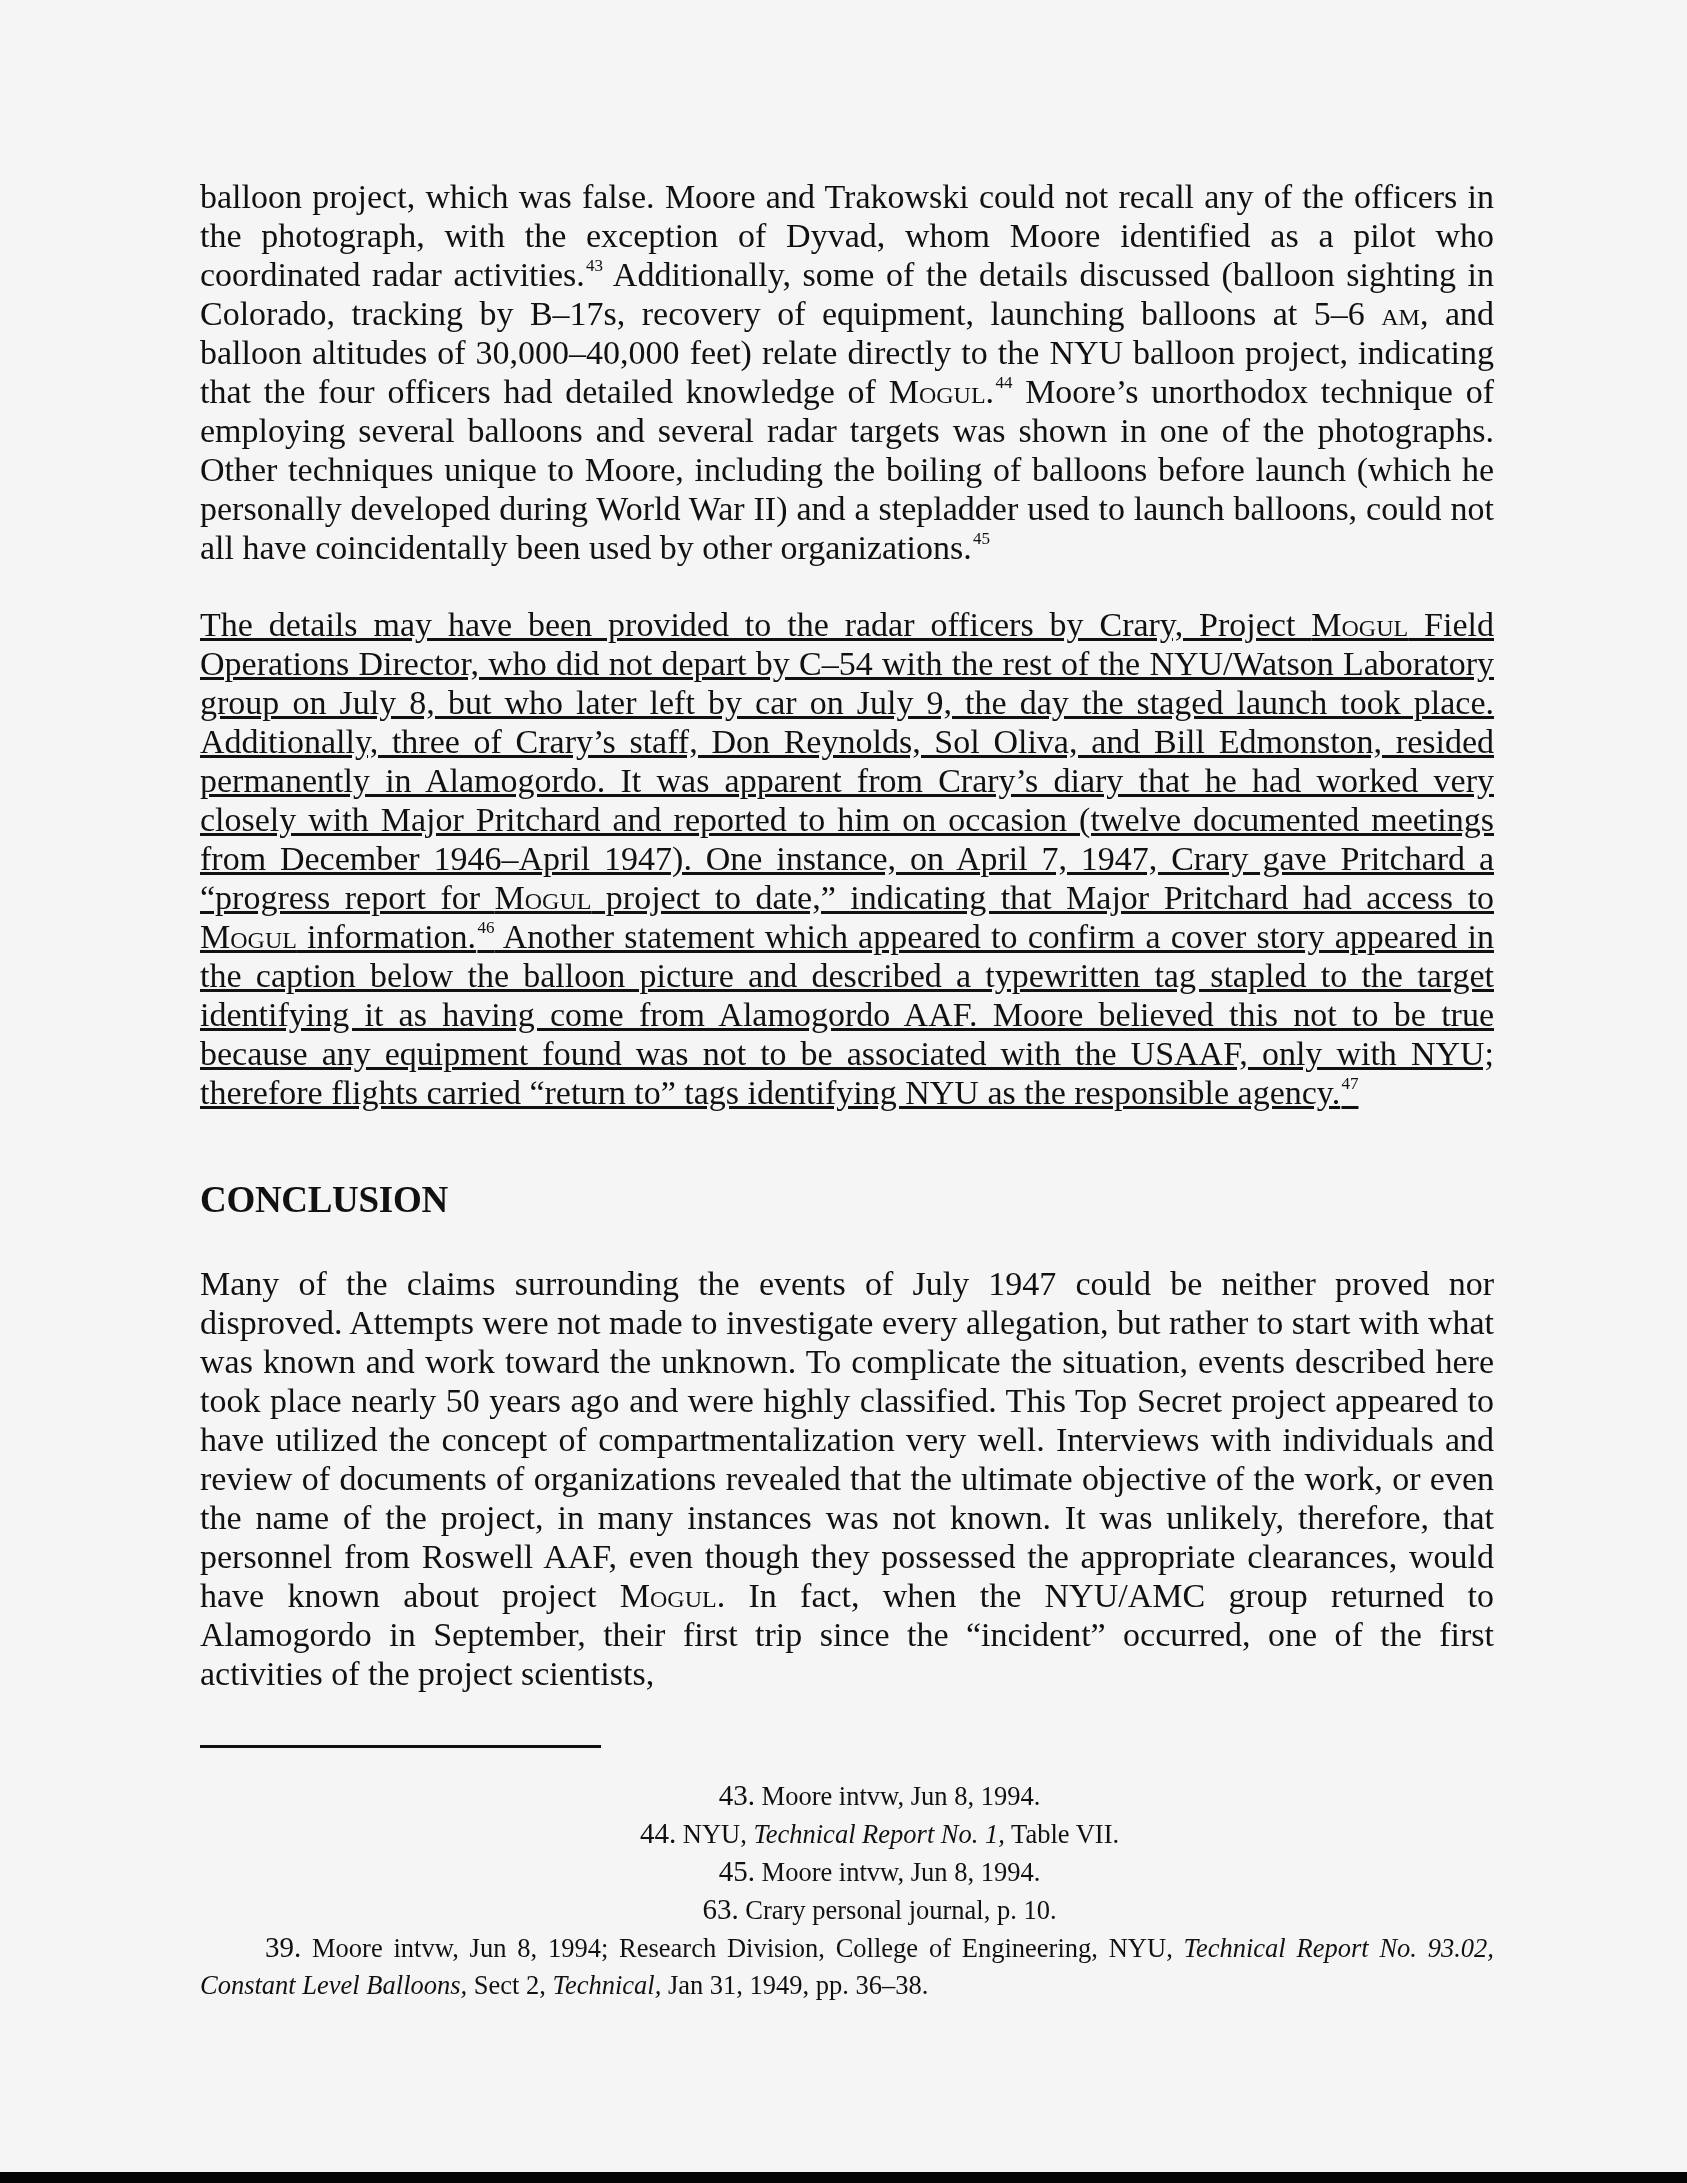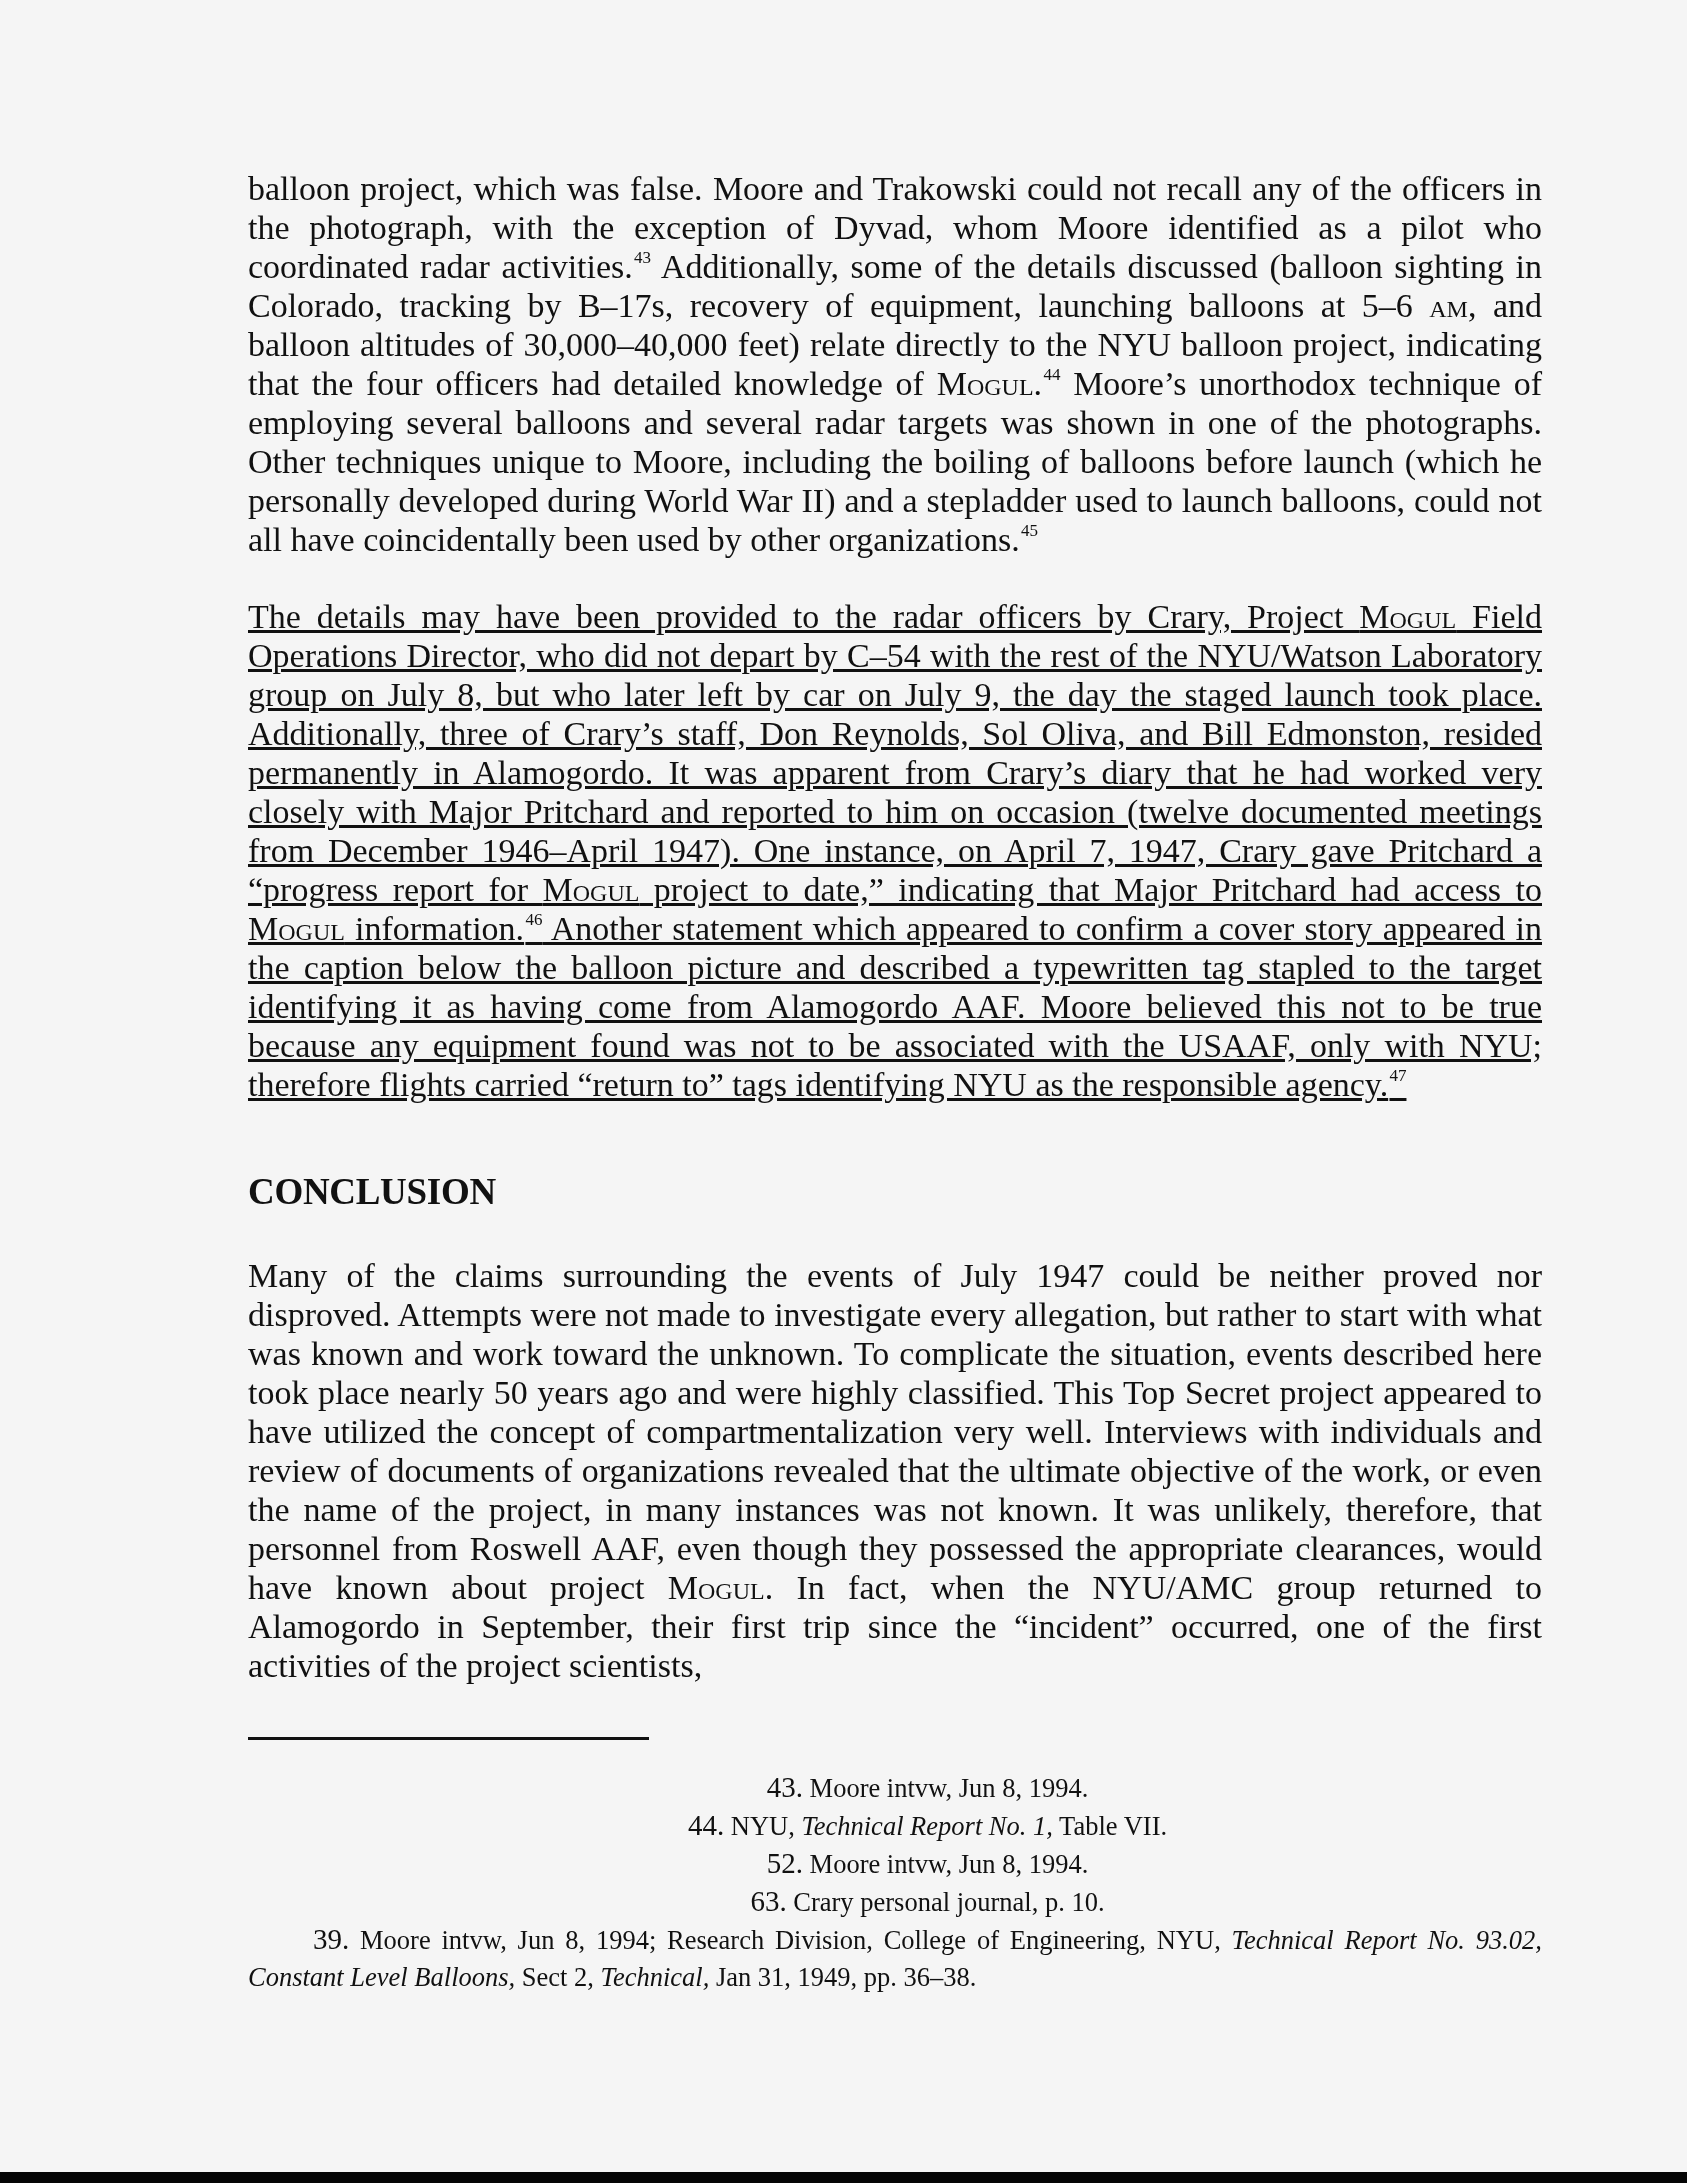--- a/index.html
+++ b/index.html
@@ -11,23 +11,22 @@
       height: 2183px;
       background: #f5f5f5;
       position: relative;
       overflow: hidden;
       font-family: "Liberation Serif", "DejaVu Serif", serif;
       color: #111111;
     }
     .page {
       position: absolute;
       left: 200px;
-      top: 169px;
+      top: 177px;
       width: 1294px;
-      margin-left: 48px;
     }
     .para {
       margin: 0;
       font-size: 34px;
       line-height: 39px;
       text-align: justify;
       text-justify: inter-word;
       hyphens: none;
     }
     .para + .para { margin-top: 38px; text-decoration: underline; }
@@ -89,19 +88,19 @@
 
 <div class="page">
   <p class="para">balloon project, which was false. Moore and Trakowski could not recall any of the officers in the photograph, with the exception of Dyvad, whom Moore identified as a pilot who coordinated radar activities.<sup class="fn">43</sup> Additionally, some of the details discussed (balloon sighting in Colorado, tracking by B–17s, recovery of equipment, launching balloons at 5–6 <span class="sc">am</span>, and balloon altitudes of 30,000–40,000 feet) relate directly to the NYU balloon project, indicating that the four officers had detailed knowledge of <span class="sc">Mogul</span>.<sup class="fn">44</sup> Moore’s unorthodox technique of employing several balloons and several radar targets was shown in one of the photographs. Other techniques unique to Moore, including the boiling of balloons before launch (which he personally developed during World War II) and a stepladder used to launch balloons, could not all have coincidentally been used by other organizations.<sup class="fn">45</sup></p>
   <p class="para">The details may have been provided to the radar officers by Crary, Project <span class="sc">Mogul</span> Field Operations Director, who did not depart by C–54 with the rest of the NYU/Watson Laboratory group on July 8, but who later left by car on July 9, the day the staged launch took place. Additionally, three of Crary’s staff, Don Reynolds, Sol Oliva, and Bill Edmonston, resided permanently in Alamogordo. It was apparent from Crary’s diary that he had worked very closely with Major Pritchard and reported to him on occasion (twelve documented meetings from December 1946–April 1947). One instance, on April 7, 1947, Crary gave Pritchard a “progress report for <span class="sc">Mogul</span> project to date,” indicating that Major Pritchard had access to <span class="sc">Mogul</span> information.<sup class="fn">46</sup> Another statement which appeared to confirm a cover story appeared in the caption below the balloon picture and described a typewritten tag stapled to the target identifying it as having come from Alamogordo AAF. Moore believed this not to be true because any equipment found was not to be associated with the USAAF, only with NYU; therefore flights carried “return to” tags identifying NYU as the responsible agency.<sup class="fn">47</sup></p>
   <h2 class="heading">CONCLUSION</h2>
   <p class="para">Many of the claims surrounding the events of July 1947 could be neither proved nor disproved. Attempts were not made to investigate every allegation, but rather to start with what was known and work toward the unknown. To complicate the situation, events described here took place nearly 50 years ago and were highly classified. This Top Secret project appeared to have utilized the concept of compartmentalization very well. Interviews with individuals and review of documents of organizations revealed that the ultimate objective of the work, or even the name of the project, in many instances was not known. It was unlikely, therefore, that personnel from Roswell AAF, even though they possessed the appropriate clearances, would have known about project <span class="sc">Mogul</span>. In fact, when the NYU/AMC group returned to Alamogordo in September, their first trip since the “incident” occurred, one of the first activities of the project scientists,</p>
   <div class="rule"></div>
   <div class="footnotes">
     <p class="footnote"><span class="num">43.</span> Moore intvw, Jun 8, 1994.</p>
     <p class="footnote"><span class="num">44.</span> NYU, <i>Technical Report No. 1,</i> Table VII.</p>
-    <p class="footnote"><span class="num">52.</span> Moore intvw, Jun 8, 1994.</p>
+    <p class="footnote"><span class="num">45.</span> Moore intvw, Jun 8, 1994.</p>
     <p class="footnote"><span class="num">63.</span> Crary personal journal, p. 10.</p>
     <p class="footnote wrap"><span class="num">39.</span> Moore intvw, Jun 8, 1994; Research Division, College of Engineering, NYU, <i>Technical Report No. 93.02, Constant Level Balloons,</i> Sect 2, <i>Technical,</i> Jan 31, 1949, pp. 36–38.</p>
   </div>
 </div>
 <div class="bottom-band"></div>
 
 
 </body></html>

